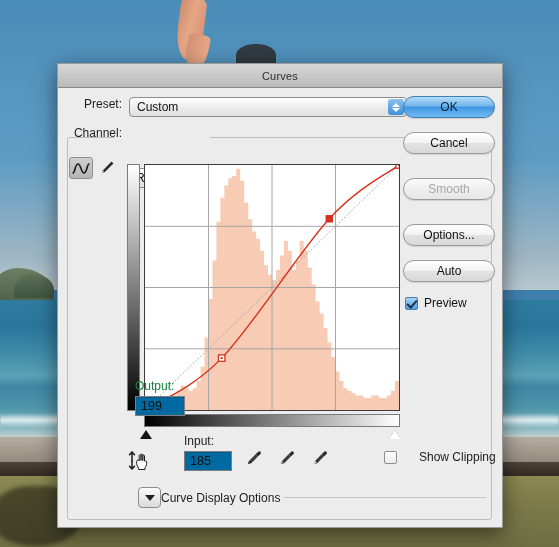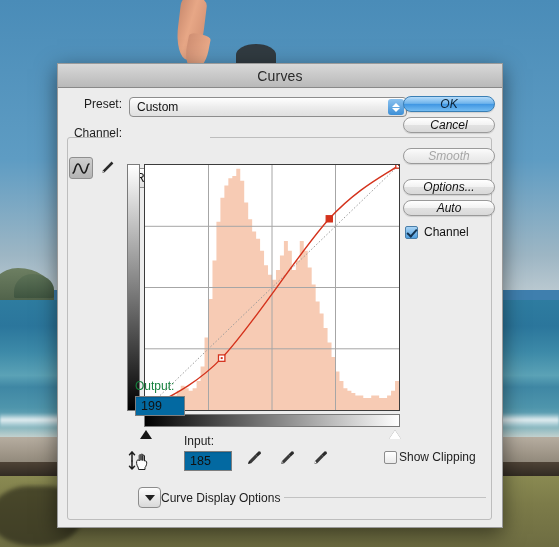--- a/index.html
+++ b/index.html
@@ -79,21 +79,21 @@
     border:1px solid #9a9a9a;
     box-shadow:0 6px 20px rgba(0,0,0,.5);
   }
   .titlebar {
     position:absolute; left:0; top:0; width:444px; height:24px;
     background:linear-gradient(#d8d8d8,#b9b9b9);
     border-bottom:1px solid #898989;
     display:flex; align-items:center; justify-content:center;
   }
   .titlebar .ttl {
-    font-size:14px; color:#2b2b2b; letter-spacing:.2px;
+    font-size:11px; color:#2b2b2b; letter-spacing:.2px;
   }
 
   
   .preset-row {
     position:absolute; left:10px; top:33px; width:424px; height:22px;
     display:flex; align-items:flex-start;
   }
   .lbl { font-size:12px; color:#1d1d1d; }
   .preset-label { width:54px; text-align:right; margin-right:7px; }
   .combo {
@@ -195,21 +195,21 @@
   
   .input-label{ position:absolute; left:126px; top:370px; font-size:12px; color:#1d1d1d; }
   #input-field{ position:absolute; left:126px; top:387px; width:48px;gap:25px; }
   #input-field .caret{
     display:inline-block; width:1px; height:13px; background:#111; margin-left:1px;
   }
 
   .handcur { position:absolute; left:70px; top:385px; width:28px; height:24px; }
 
   .droppers{ position:absolute; left:188px; top:385px; display:flex; gap:16px; align-items:center;}
-  .show-clip{ position:absolute; left:278px; top:386px; display:flex; align-items:center; gap:2px;padding-left:48px;}
+  .show-clip{ position:absolute; left:278px; top:386px; display:flex; align-items:center; gap:22px;padding-left:48px;}
   .chk {
     width:13px; height:13px; border:1px solid #8c8c8c; border-radius:2px;
     background:linear-gradient(#ffffff,#eaeaea);
   }
   .chk.on{
     background:linear-gradient(#a9d4f5,#4f9ede);
     position:relative; border-color:#4a7ea8;
   }
   .chk.on:after{
     content:""; position:absolute; left:3px; top:0px; width:4px; height:8px;
@@ -223,26 +223,25 @@
     background:linear-gradient(#fdfdfd,#d9d9d9);
     display:flex;align-items:center;justify-content:center;
   }
   .disc-btn i{ width:0;height:0;border-left:5px solid transparent;border-right:5px solid transparent;border-top:6px solid #222;}
   .cdo .t{ font-size:12px; color:#1d1d1d; white-space:nowrap;}
   .cdo .rule{ flex:1; height:1px; background:#c2c2c2; margin-left:4px;}
 
   
   .btncol{ position:absolute; left:345px; top:32px; width:95px; }
   .btn {
-    width:92px; height:16px; border-radius:11px; border:1px solid #9a9a9a;
+    width:92px; height:22px; border-radius:11px; border:1px solid #9a9a9a;
     background:linear-gradient(#ffffff,#f2f2f2 48%,#e2e2e2 50%,#d9d9d9);
     font-size:12px; color:#111; display:flex; align-items:center; justify-content:center;
-    margin-bottom:5px;
+    margin-bottom:14px;
     box-shadow:0 1px 1px rgba(0,0,0,.12);
-    font-style:italic;
   }
   .btn.primary{
     background:linear-gradient(#b6dcfa,#6fb4ec 46%,#3e95e2 50%,#74bcf2);
     border-color:#3a7fb5; color:#0c2236;
   }
   .btn.disabled{ color:#a6a6a6; background:linear-gradient(#fbfbfb,#efefef 50%,#e6e6e6); }
   .preview-row{ display:flex; align-items:center; gap:6px; margin-top:9px; margin-left:2px;}
   .preview-row .t{ font-size:12px; color:#111;}
 
   svg{ display:block; }
@@ -405,18 +404,18 @@
     <div class="btncol">
       <div class="btn primary">OK</div>
       <div class="btn">Cancel</div>
       <div style="height:10px"></div>
       <div class="btn disabled">Smooth</div>
       <div style="height:10px"></div>
       <div class="btn">Options...</div>
       <div class="btn">Auto</div>
       <div class="preview-row">
         <span class="chk on"></span>
-        <span class="t">Channel</span>
+        <span class="t">Preview</span>
       </div>
     </div>
 
   </div>
 </div>
 
 </body></html>

